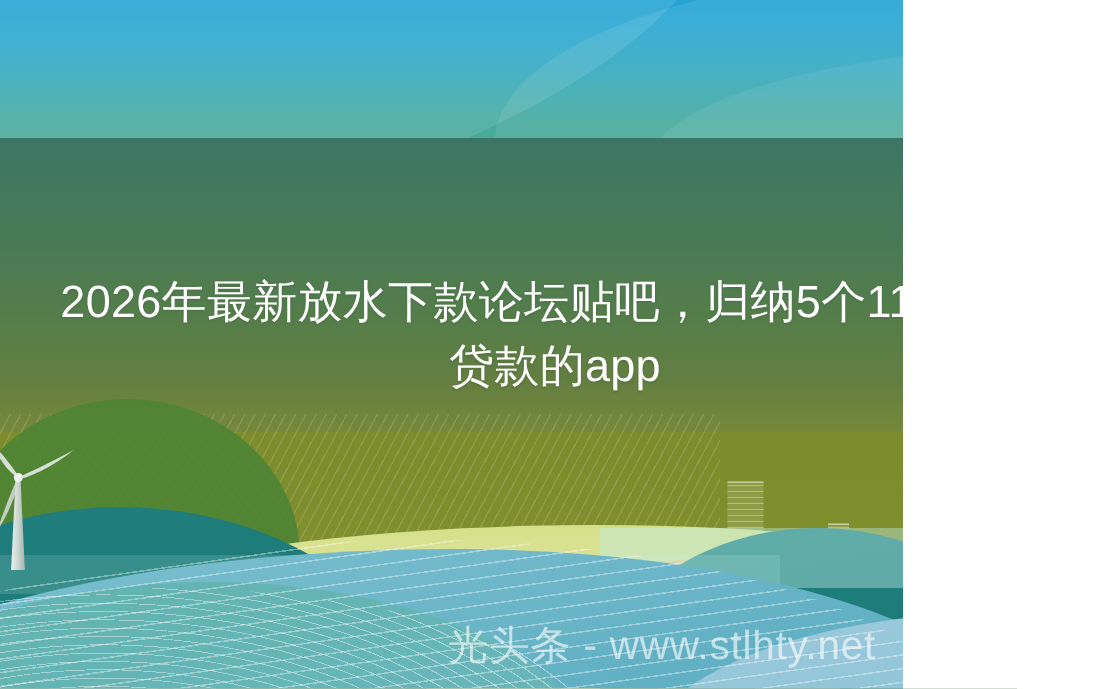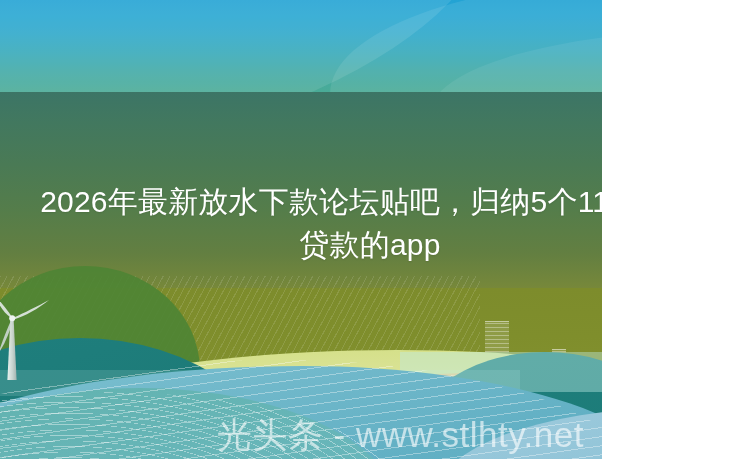--- a/index.html
+++ b/index.html
@@ -174,21 +174,21 @@
     padding:0 30px;
     box-sizing:border-box;
     text-shadow:0 1px 2px rgba(0,0,0,.10);
     font-family:"Liberation Sans","DejaVu Sans",sans-serif;
   }
 
   
   .watermark{
     position:absolute;left:0;right:18px;top:412px;
     text-align:right;
-    font-size:35px;
+    font-size:27px;
     color:rgba(255,255,255,.62);
     letter-spacing:.5px;
     font-family:"Liberation Sans","DejaVu Sans",sans-serif;
     white-space:nowrap;
   }
 </style>
 </head>
 <body>
 
 <div id="banner">

